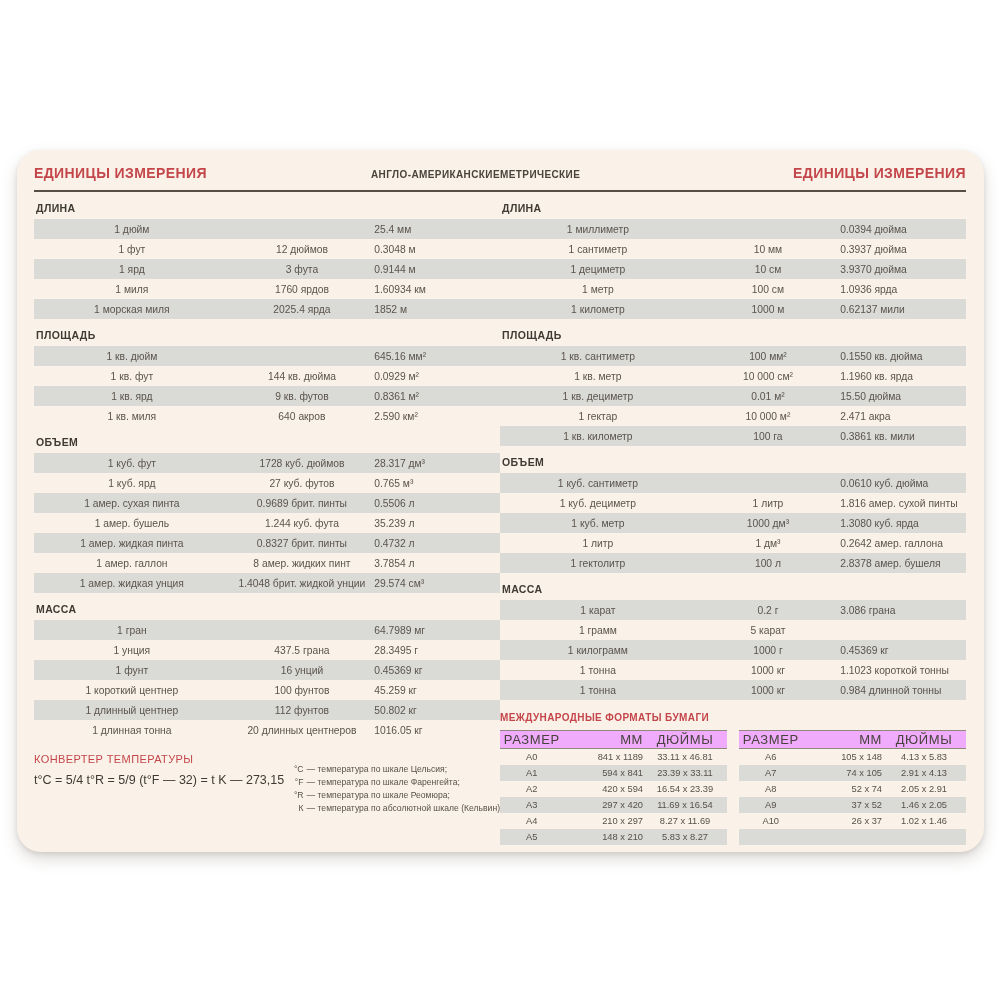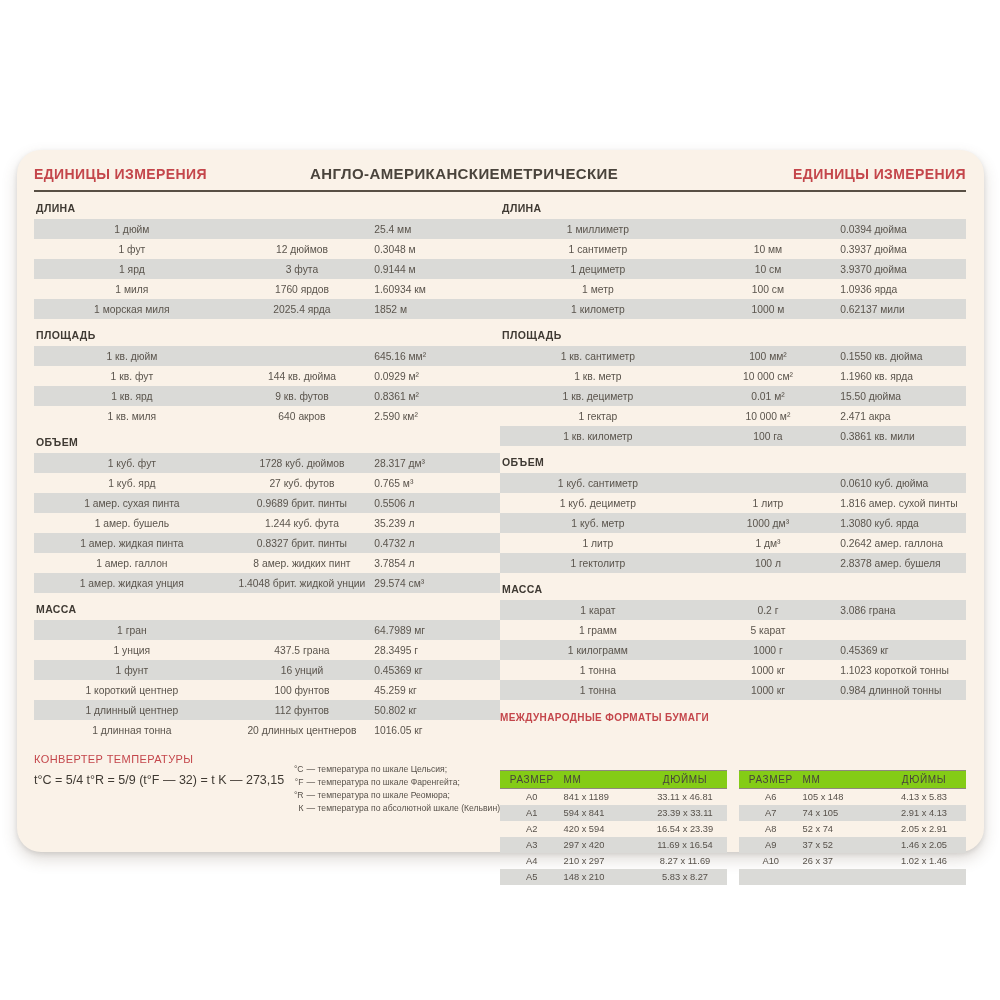--- a/index.html
+++ b/index.html
@@ -13,21 +13,21 @@
     position:absolute; left:17px; top:150px; width:967px; height:702px;
     background:#faf2e8; border-radius:24px;
     box-shadow:0 7px 16px rgba(90,70,50,.20), 0 2px 5px rgba(0,0,0,.10);
     box-sizing:border-box; padding:15px 18px 0 17px;
     display:flex; 
   }
   .col { flex:1; min-width:0; }
 
   .col-head { display:flex; justify-content:space-between; align-items:baseline; height:23px; }
   .main-title { color:#c4464b; font-weight:bold; font-size:14px; letter-spacing:.4px; }
-  .sub-title  { color:#4a443c; font-weight:bold; font-size:15px;  letter-spacing:.4px; }
+  .sub-title  { color:#4a443c; font-weight:bold; font-size:10px;  letter-spacing:.4px; }
   .head-rule  { border-bottom:2px solid #584f44; margin-top:2px; }
 
   .section { margin-top:10px; }
   .section-title {
     font-size:10.5px; font-weight:bold; color:#3f3a33;
     letter-spacing:.4px; margin-bottom:5px; padding-left:2px;
   }
   .rows {}
   .row { display:flex; align-items:center; height:20px; font-size:10.3px; color:#5a544c; }
   .row:nth-child(odd) { background:#dadad7; }
@@ -42,28 +42,28 @@
   .note-row { display:flex; font-size:8.6px; color:#57514a; line-height:13px; white-space:nowrap; }
   .note-row .sym { width:16px; text-align:right; margin-right:3px; flex:none; }
   .note-row .txt { text-align:left; }
 
   .paper { margin-top:12px; }
   .paper-title { color:#c4464b; font-weight:bold; font-size:10px; letter-spacing:.4px; margin-bottom:7px; }
   .paper-tables { display:flex; gap:12px; }
   .ptable { flex:1; min-width:0; }
   .phead {
     display:flex; height:17px; align-items:center;
-    background:#84cc16;
+    background:#f0abfc;
     border-top:1px solid #8f887d; border-bottom:1px solid #8f887d;
-    font-size:10px; letter-spacing:.6px; color:#47423b;margin-top:40px;
+    font-size:13px; letter-spacing:.6px; color:#47423b;
   }
   .prow { display:flex; height:16px; align-items:center; font-size:9.3px; color:#57514a; }
   .prow:nth-child(even) { background:#dadad7; }
   .pc1 { width:28%; text-align:center; white-space:nowrap; }
-  .pc2 { width:35%; text-align:left; white-space:nowrap; }
+  .pc2 { width:35%; text-align:right; white-space:nowrap; }
   .pc3 { width:37%; text-align:center; white-space:nowrap; }
 </style>
 </head>
 <body>
 
 <div class="card">
 
   <div class="col">
     <div class="col-head">
       <span class="main-title">ЕДИНИЦЫ ИЗМЕРЕНИЯ</span>

